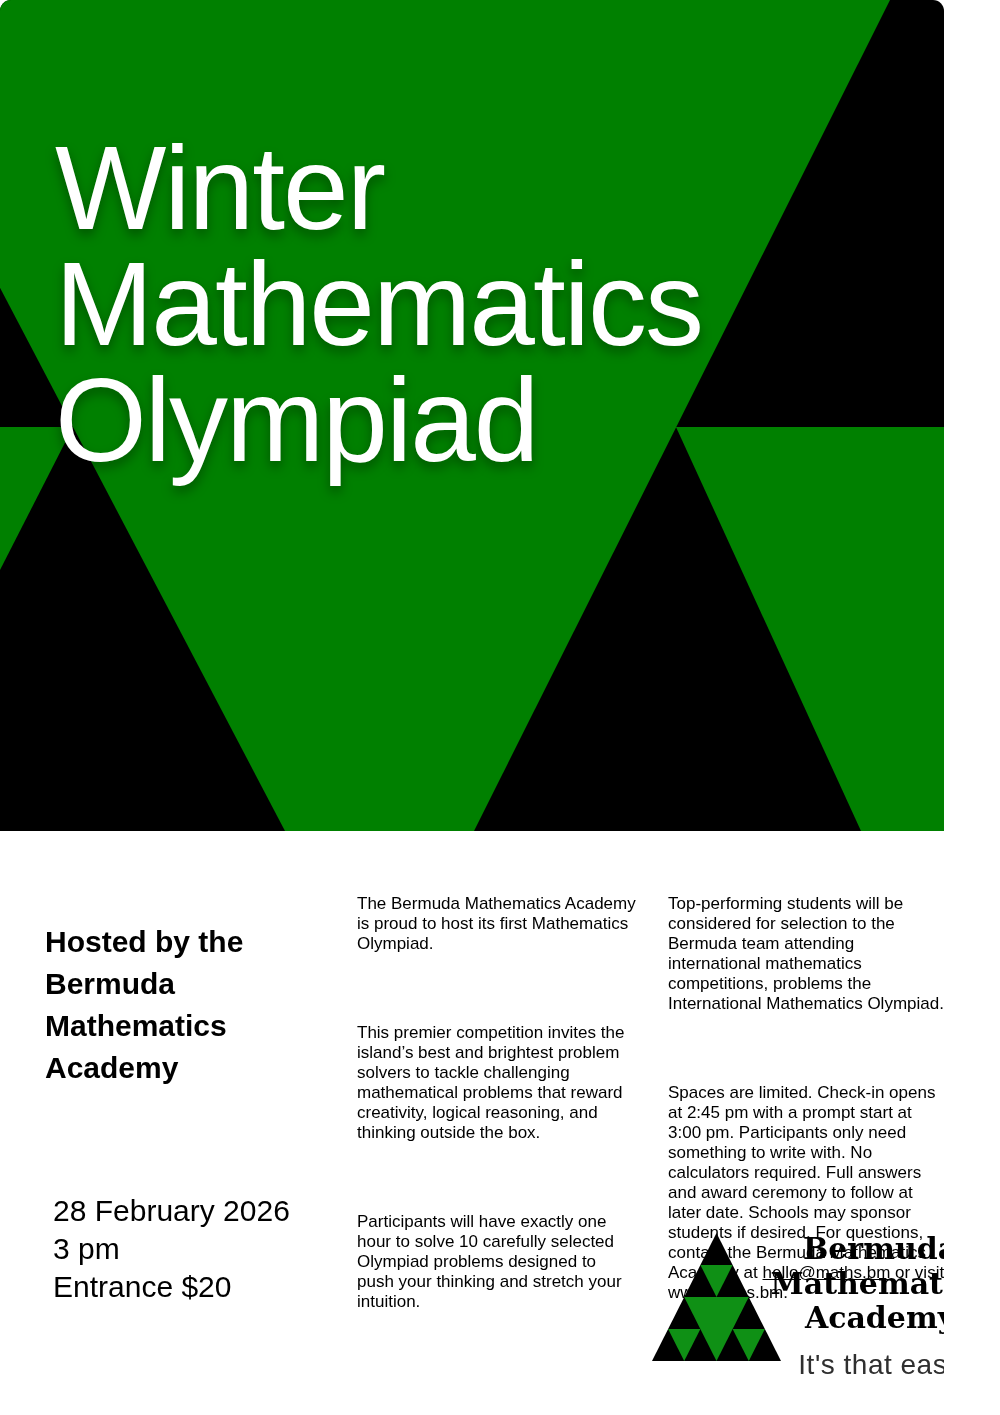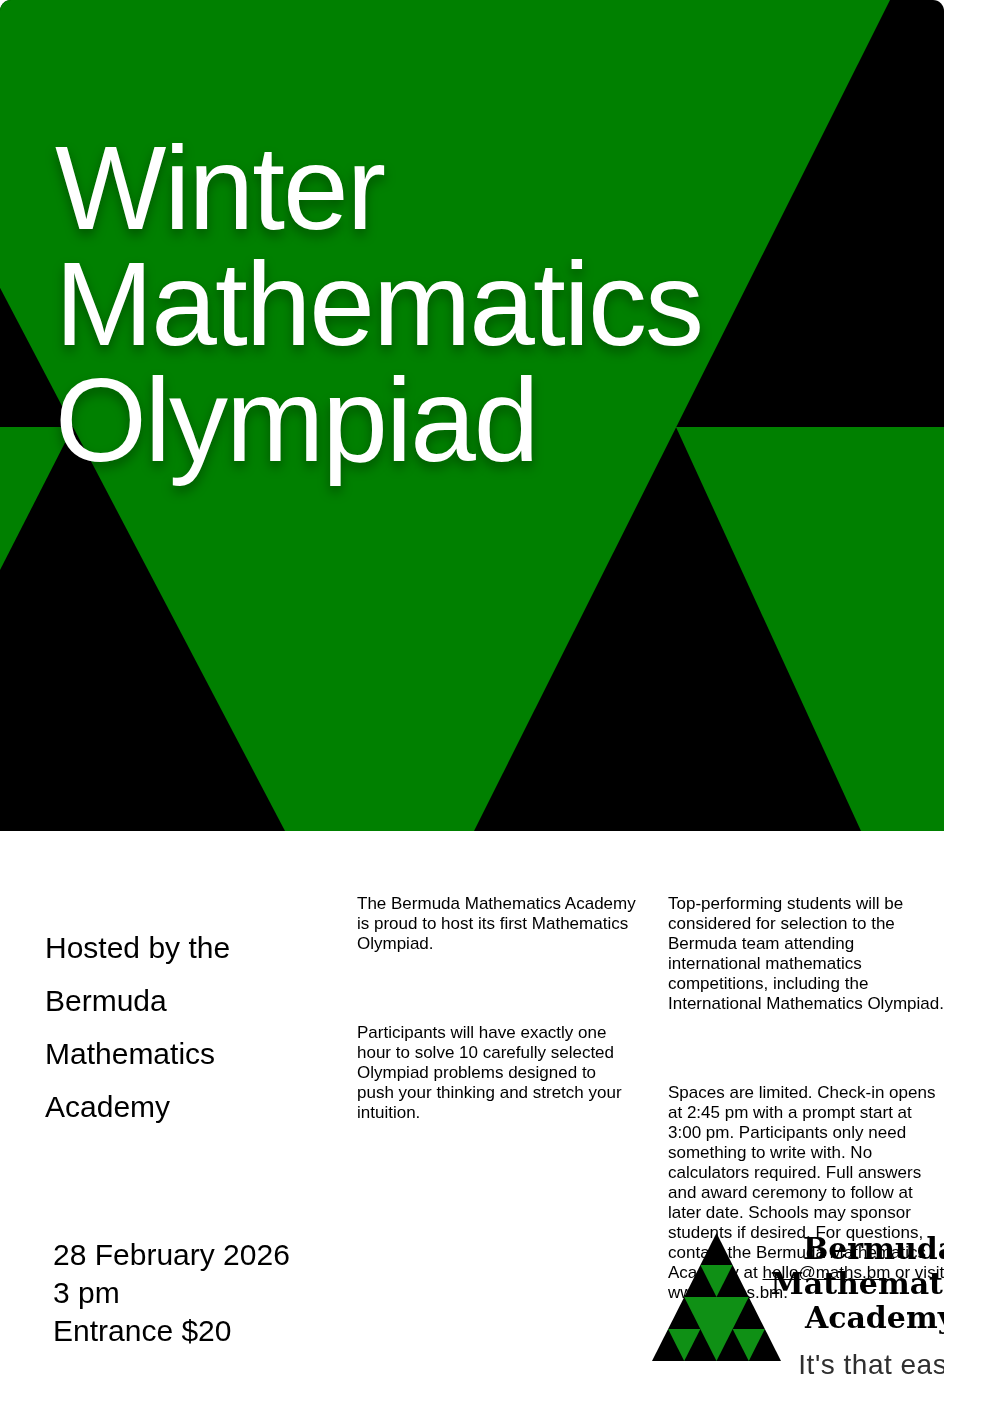--- a/index.html
+++ b/index.html
@@ -10,21 +10,21 @@
   }
   .header-art{position:absolute;top:0;left:0;display:block;}
   .title{
     position:absolute;left:55px;top:51px;
     font-size:118px;line-height:116px;font-weight:400;letter-spacing:-2px;
     color:#ffffff;white-space:pre;
     text-shadow:0 6px 12px rgba(0,0,0,0.35);
   }
   .col{position:absolute;color:#000;white-space:pre;}
   .left-col{left:45px;top:853px;width:305px;font-size:30px;}
-  .hosted{font-weight:400;line-height:53px;margin:0 0 35px 0;}
+  .hosted{font-weight:700;line-height:42px;margin:0 0 35px 0;}
   .details{font-weight:300;line-height:38px;margin:0 0 35px 8px;}
   .venue{font-weight:300;line-height:38px;margin:0;}
   .body-col{top:852px;width:315px;font-size:17px;line-height:20px;}
   .mid-col{left:357px;}
   .right-col{left:668px;}
   .body-col p{margin:2px 0 27px 0;}
   .body-col p:last-child{margin-bottom:0;}
   a.email{color:#000;}
   .logo-triangle{position:absolute;left:652px;top:1233px;display:block;}
   .logo-text{position:absolute;left:770px;top:1232px;width:220px;text-align:center;}
@@ -63,33 +63,39 @@
 Entrance $20</p>
     <p class="venue">For venue details and
 to register, visit:</p>
     
   </div>
 
   <div class="col body-col mid-col">
     <p>The Bermuda Mathematics Academy
 is proud to host its first Mathematics
 Olympiad.</p>
+    <p>This premier competition invites the
+island’s best and brightest problem
+solvers to tackle challenging
+mathematical problems that reward
+creativity, logical reasoning, and
+thinking outside the box.</p>
     <p>Participants will have exactly one
 hour to solve 10 carefully selected
 Olympiad problems designed to
 push your thinking and stretch your
 intuition.</p>
   </div>
 
   <div class="col body-col right-col">
     <p>Top-performing students will be
 considered for selection to the
 Bermuda team attending
 international mathematics
-competitions, including the
+competitions, problems the
 International Mathematics Olympiad.</p>
     <p><span>Spaces are limited. Check-in opens
 at 2:45 pm with a prompt start at
 3:00 pm. Participants only need
 something to write with. No
 calculators required. Full answers
 and award ceremony to follow at
 later date. Schools may sponsor
 students if desired. For questions,
 contact the Bermuda Mathematics

